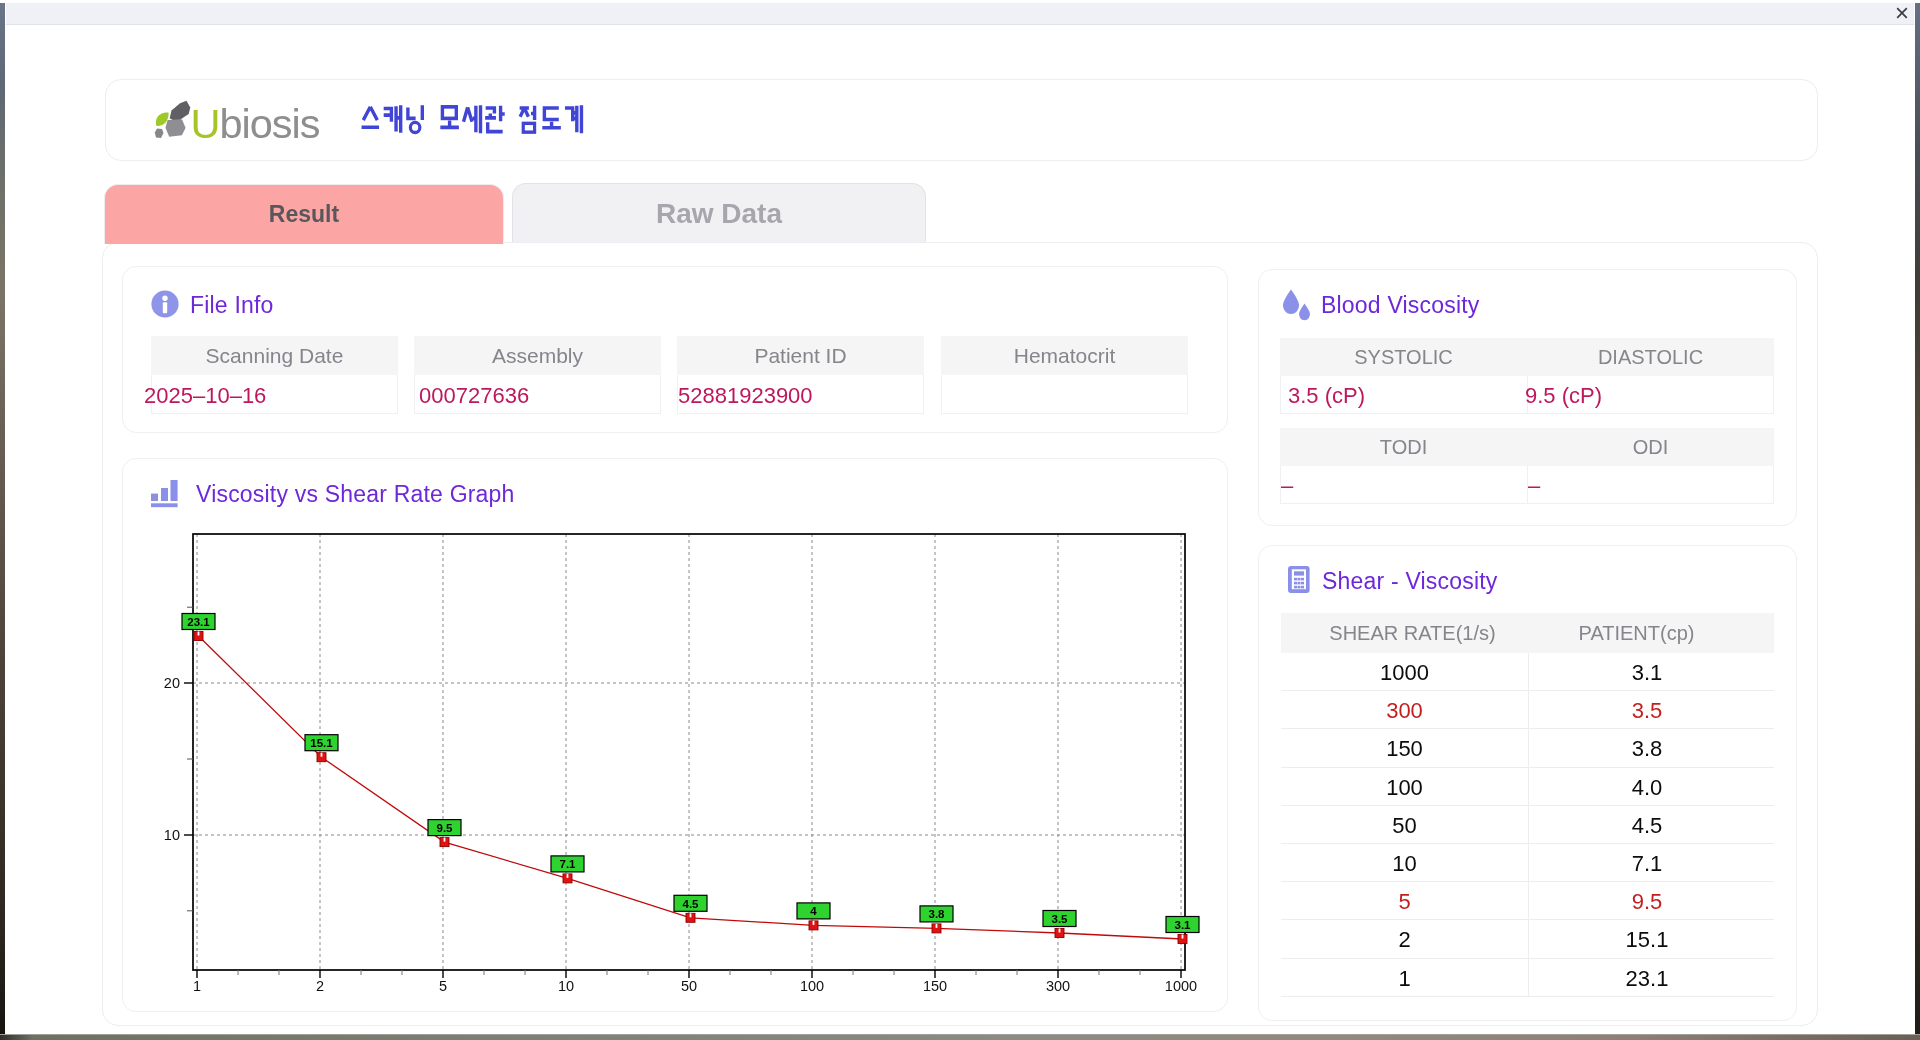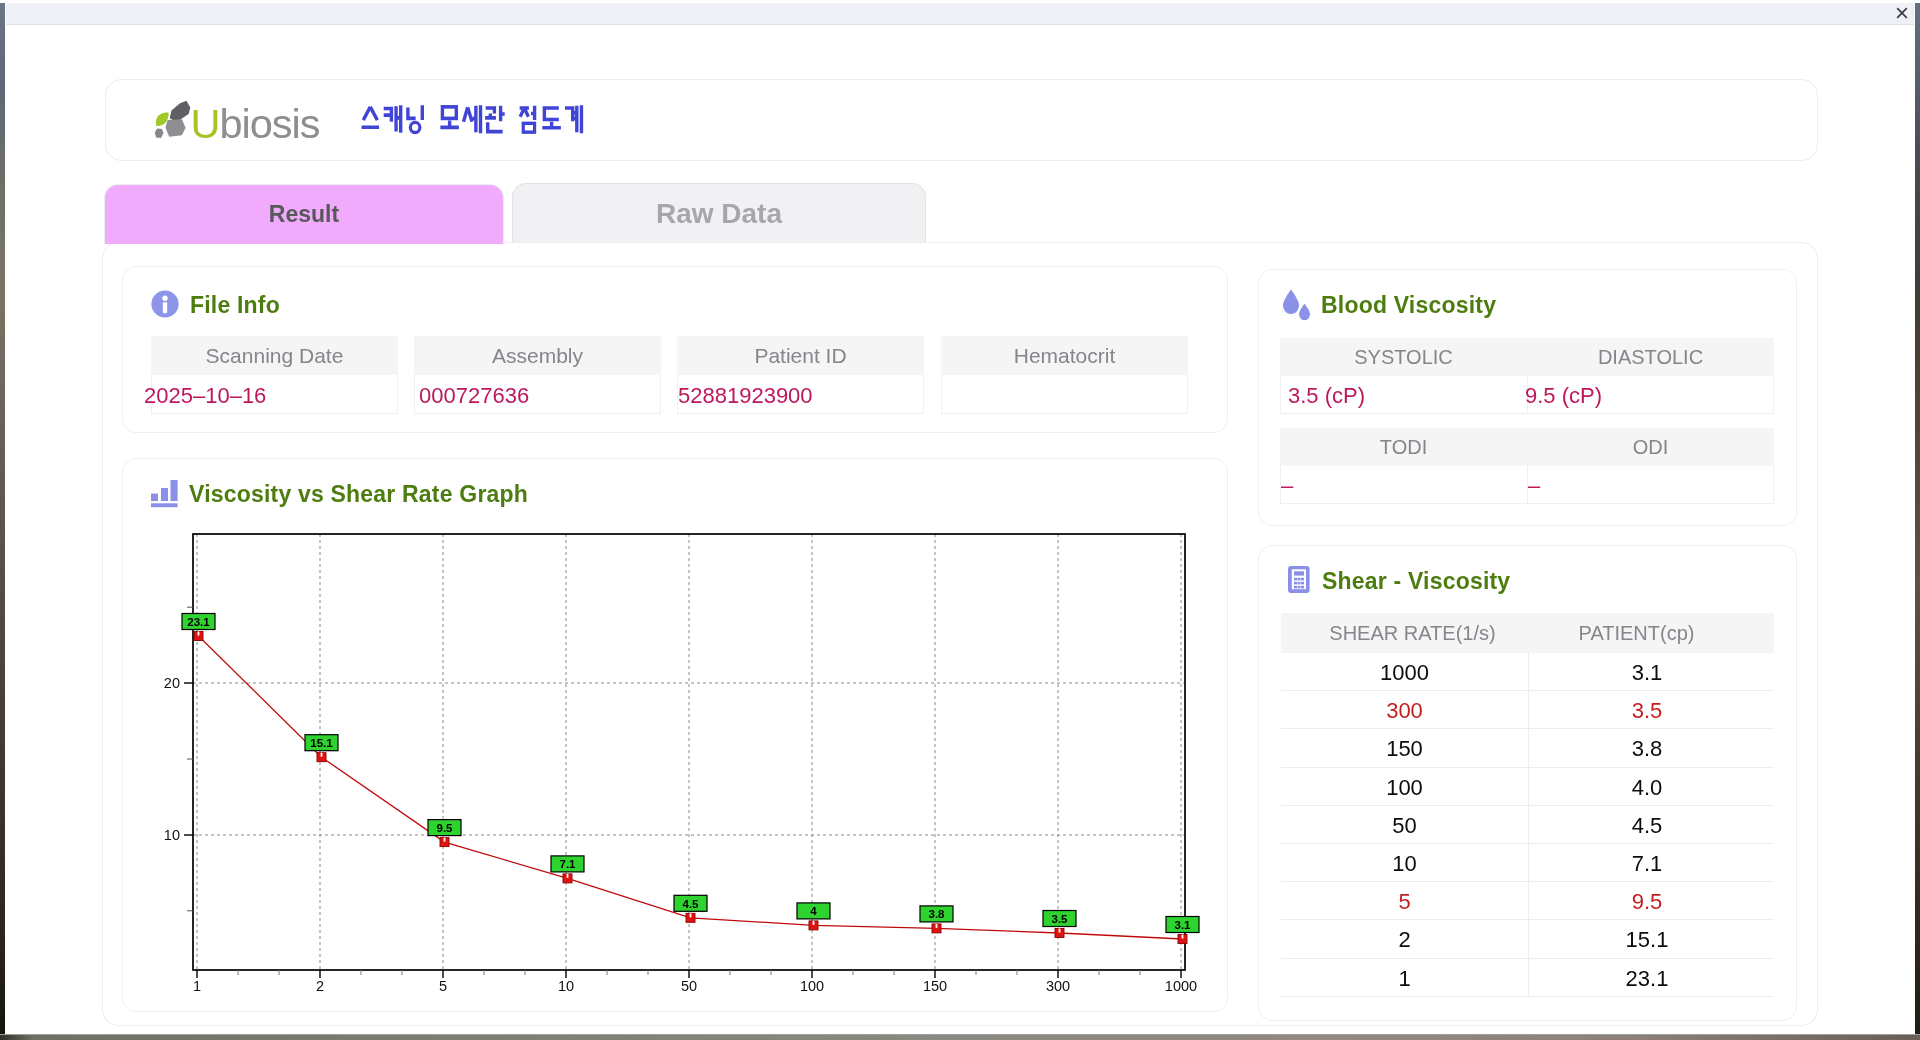--- a/index.html
+++ b/index.html
@@ -5,21 +5,21 @@
 *{margin:0;padding:0;box-sizing:border-box;}
 html,body{width:1920px;height:1040px;overflow:hidden;}
 body{position:relative;background:#ffffff;font-family:"Liberation Sans",sans-serif;}
 .abs{position:absolute;}
 .titlebar{position:absolute;left:6px;top:3px;width:1908px;height:22px;background:#f0f1f7;border-bottom:1px solid #e2e2e9;}
 .edgeL{position:absolute;left:0;top:3px;width:5px;height:1037px;background:linear-gradient(#6a7587 0%,#5e6876 8%,#6f7068 18%,#7b7466 28%,#6b6257 40%,#5c5247 52%,#4c4238 64%,#3a332a 78%,#2b251f 90%,#15120e 100%);}
 .edgeR{position:absolute;right:0;top:3px;width:5px;height:1037px;background:linear-gradient(#667083 0%,#4a4d55 14%,#3f3b35 28%,#524638 42%,#5e5244 56%,#473d32 72%,#332b23 86%,#1f1a15 100%);}
 .edgeB{position:absolute;left:0;top:1034px;width:1920px;height:6px;background:linear-gradient(90deg,#30302a 0%,#6f7062 1.7%,#7f7e74 25%,#8b8a82 50%,#93897f 70%,#8e8077 85%,#6a5f55 100%);border-top:1px solid #a0a09a;}
 .card{position:absolute;background:#fff;border:1px solid #ededf2;border-radius:16px;}
 .panel{position:absolute;background:#fff;border:1px solid #efeff3;border-radius:14px;}
-.ptitle{position:absolute;font-weight:bold;font-size:23px;color:#4d7c0f;letter-spacing:0.2px;}
+.ptitle{position:absolute;font-weight:normal;font-size:23px;color:#6d28d9;letter-spacing:0.2px;}
 .lblcell{position:absolute;background:#f5f5f6;color:#85858c;font-size:21px;text-align:center;}
 .valcell{position:absolute;background:#fff;color:#be185d;font-size:22px;border:1px solid #f0f0f3;border-top:none;}
 .tab{position:absolute;font-weight:bold;text-align:center;}
 .red{color:#c41f1f;}
 .srow{position:relative;height:38.2px;border-bottom:1px solid #ededf0;}
 .srow span{position:absolute;top:0;height:38.2px;line-height:39.5px;text-align:center;}
 .srow span:first-child{left:0;width:247px;}
 .srow span:last-child{left:247px;width:246px;border-left:1px solid #ededf0;text-indent:-9px;}
 </style>
 </head>
@@ -71,21 +71,21 @@
           <path d="M17,3 L3,3 L3,13.5 L17,13.5 M10,15.5 L10,21 M1,21 L19,21" stroke="#4145d6" stroke-width="3.3" fill="none"></path>
         </g>
 <g transform="translate(198,1.5)">
           <path d="M1,3 L8.5,3 L8.5,15 M9,7.5 L12.5,7.5 M9,12.5 L12.5,12.5 M12.5,1 L12.5,25 M17,0.5 L17,26" stroke="#4145d6" stroke-width="3.3" fill="none"></path>
         </g>
 </g>
     </svg></div>
 
 <div class="tab" style="left:512px;top:183px;width:414px;height:59px;background:#f1f1f4;border:1px solid #e3e3e7;border-bottom:none;border-radius:14px 14px 0 0;color:#a6a6ac;font-size:28px;line-height:59px;">Raw Data</div>
 <div class="card" style="left:102px;top:242px;width:1716px;height:784px;border-radius:16px;"></div>
-<div class="tab" style="left:104px;top:184px;width:400px;height:60px;background:#f0abfc;border:1px solid #ededf2;border-bottom:none;border-radius:14px 14px 0 0;color:#58585c;font-size:23px;line-height:58px;">Result</div>
+<div class="tab" style="left:104px;top:184px;width:400px;height:60px;background:#fca5a5;border:1px solid #ededf2;border-bottom:none;border-radius:14px 14px 0 0;color:#58585c;font-size:23px;line-height:58px;">Result</div>
 
 <div class="panel" style="left:122px;top:266px;width:1106px;height:167px;"></div>
 <div id="icon-info" class="abs" style="left:151px;top:290px;"><svg width="28" height="28" viewBox="0 0 28 28">
 <circle cx="14" cy="14" r="13.6" fill="#8e94e7"></circle>
 <circle cx="14" cy="8.3" r="2.7" fill="#fff"></circle>
 <rect x="11.8" y="12.2" width="4.4" height="11" rx="1" fill="#fff"></rect>
 </svg></div>
 <div class="ptitle" style="left:190px;top:292px;">File Info</div>
 
 <div class="lblcell" style="left:151px;top:336px;width:247px;height:39px;line-height:39px;">Scanning Date</div>
@@ -97,21 +97,21 @@
 <div class="lblcell" style="left:941px;top:336px;width:247px;height:39px;line-height:39px;">Hematocrit</div>
 <div class="valcell" style="left:941px;top:375px;width:247px;height:39px;line-height:41px;"></div>
 
 <div class="panel" style="left:122px;top:458px;width:1106px;height:554px;"></div>
 <div id="icon-bars" class="abs" style="left:150px;top:479px;"><svg width="30" height="30" viewBox="0 0 30 30">
 <rect x="1" y="14.6" width="7" height="7.4" fill="#8d90dd"></rect>
 <rect x="11" y="9" width="7" height="13" fill="#8a90e8"></rect>
 <rect x="20.5" y="1" width="7.1" height="21" fill="#8a90e8"></rect>
 <rect x="1" y="24.3" width="26.6" height="3.9" fill="#8a90e8"></rect>
 </svg></div>
-<div class="ptitle" style="left:189px;top:481px;">Viscosity vs Shear Rate Graph</div>
+<div class="ptitle" style="left:196px;top:481px;">Viscosity vs Shear Rate Graph</div>
 <div id="chart" class="abs" style="left:130px;top:520px;width:1080px;height:490px;">
 <svg width="1080" height="490" viewBox="0 0 1080 490">
 <line x1="67" y1="14" x2="67" y2="450" stroke="#8a8a8a" stroke-width="1" stroke-dasharray="3 3"></line>
 <line x1="190" y1="14" x2="190" y2="450" stroke="#8a8a8a" stroke-width="1" stroke-dasharray="3 3"></line>
 <line x1="313" y1="14" x2="313" y2="450" stroke="#8a8a8a" stroke-width="1" stroke-dasharray="3 3"></line>
 <line x1="436" y1="14" x2="436" y2="450" stroke="#8a8a8a" stroke-width="1" stroke-dasharray="3 3"></line>
 <line x1="559" y1="14" x2="559" y2="450" stroke="#8a8a8a" stroke-width="1" stroke-dasharray="3 3"></line>
 <line x1="682" y1="14" x2="682" y2="450" stroke="#8a8a8a" stroke-width="1" stroke-dasharray="3 3"></line>
 <line x1="805" y1="14" x2="805" y2="450" stroke="#8a8a8a" stroke-width="1" stroke-dasharray="3 3"></line>
 <line x1="928" y1="14" x2="928" y2="450" stroke="#8a8a8a" stroke-width="1" stroke-dasharray="3 3"></line>

